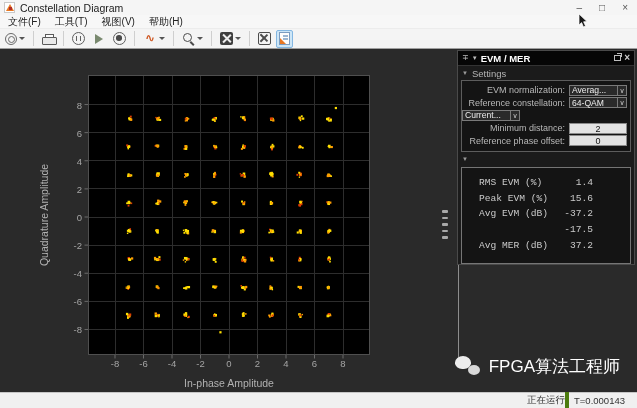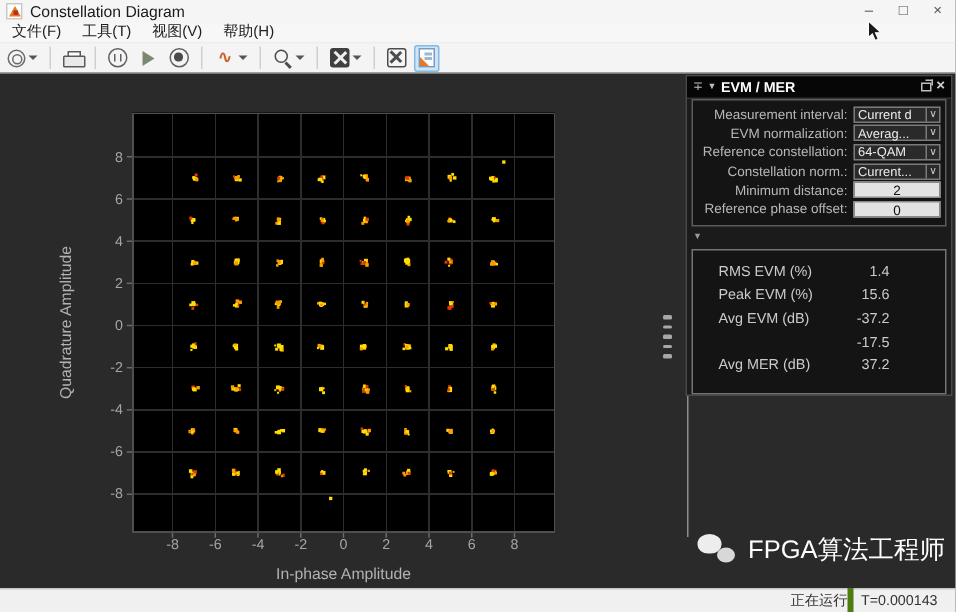--- a/index.html
+++ b/index.html
@@ -64,21 +64,21 @@
   .ylabel { position:absolute; left:44px; top:166px; width:0; height:0; }
   .ylabel span { position:absolute; transform:translate(-50%,-50%) rotate(-90deg); white-space:nowrap; color:#b2b2b2; font-size:10.5px; }
   .xlabel { position:absolute; left:229px; top:328px; transform:translateX(-50%); color:#b2b2b2; font-size:10.5px; white-space:nowrap; }
   .tick-x { position:absolute; width:24px; text-align:center; color:#a5a5a5; font-size:9.5px; top:309px; }
   .tick-y { position:absolute; width:22px; text-align:right; color:#a5a5a5; font-size:9.5px; left:60px; }
 
   .drag-handle { position:absolute; left:442px; top:161px; width:8px; display:flex; flex-direction:column; gap:4px; }
   .drag-handle i { display:block; width:6px; height:2.5px; background:#a8a8a8; border-radius:1px; }
   .splitter-line { position:absolute; left:458px; top:201px; width:1px; height:108px; background:#8d8d8d; }
 
-  .watermark { position:absolute; right:7px; top:306px; display:flex; align-items:center; gap:9px; color:#fefefe; font-size:17px; }
+  .watermark { position:absolute; right:17px; top:306px; display:flex; align-items:center; gap:9px; color:#fefefe; font-size:17px; }
   .wechat-icon { position:relative; width:25px; height:21px; }
   .wechat-icon::before { content:""; position:absolute; left:0; top:0; width:16px; height:13px; background:#ededed; border-radius:50% 50% 45% 45%; }
   .wechat-icon::after { content:""; position:absolute; right:0; bottom:2px; width:12px; height:10px; background:#d8d8d8; border-radius:50%; }
 
   
   .panel { position:absolute; left:457px; top:1px; width:178px; background:#1b1b1b; border:1px solid #4a4a4a; }
   .panel-header { height:15px; background:#060606; display:flex; align-items:center; padding:0 4px; gap:3px; border-bottom:1px solid #333; }
   .pin-icon { color:#bdbdbd; font-size:8px; line-height:8px; }
   .collapse-icon { color:#bdbdbd; font-size:6px; }
   .panel-title { color:#fff; font-weight:bold; font-size:9.5px; flex:1; }
@@ -87,21 +87,21 @@
   .close-panel-icon { color:#cfcfcf; font-size:10px; line-height:10px; font-weight:bold; }
   .section-title { height:14px; display:flex; align-items:center; gap:4px; color:#b4b4b4; font-size:9.5px; padding-left:4px; }
   .section-title .tri { font-size:6px; color:#9a9a9a; }
   .group-box { margin:0 3px; border:1px solid #5d5d5d; background:#141414; padding:3px 0 4px; }
   .set-row { display:flex; align-items:center; height:12.6px; }
   .set-label { flex:0 0 107px; text-align:right; color:#b8b8b8; font-size:9px; padding-right:4px; white-space:nowrap; }
   .dd { width:58px; height:11px; background:#2a2a2a; border:1px solid #7a7a7a; display:flex; align-items:center; }
   .dd-val { flex:1; color:#ececec; font-size:8.6px; padding-left:2px; white-space:nowrap; overflow:hidden; }
   .dd-chev { width:9px; text-align:center; color:#c9c9c9; font-size:7px; border-left:1px solid #7a7a7a; line-height:9px; }
   .num { width:58px; height:11px; background:#e3e3e3; border:1px solid #8a8a8a; color:#111; font-size:9px; text-align:center; line-height:10px; }
-  .metrics { margin-top:1px; border-color:#757575; padding:7px 0 10px; }
+  .metrics { margin-top:1px; border-color:#757575; padding:7px 0 10px;font-family:Liberation Mono, monospace; }
   .met-row { display:flex; height:15.6px; align-items:center; }
   .met-label { flex:0 0 96px; padding-left:17px; color:#cbcbcb; font-size:9.6px; white-space:nowrap; }
   .met-value { flex:1; text-align:right; padding-right:37px; color:#cbcbcb; font-size:9.6px; }
 
   
   .statusbar { height:16px; background:#f0f0f0; border-top:1px solid #c6c6c6; display:flex; align-items:center; font-size:9.5px; color:#333; }
   .status-left { padding-left:2px; flex:1;text-align:right; }
   .time-cell { border-left:4px solid #4d7c0f; height:100%; display:flex; align-items:center; padding:16px 5px; }
   .grip { width:7px; height:100%; }
 
@@ -759,44 +759,40 @@
     <div class="splitter-line"></div>
 
     <div class="panel">
       <div class="panel-header">
         <span class="pin-icon">∓</span>
         <span class="collapse-icon">▼</span>
         <span class="panel-title">EVM / MER</span>
         <span class="undock-icon"></span>
         <span class="close-panel-icon">×</span>
       </div>
+      <div class="section-title">
+        <span class="tri">▼</span>
+        <span>Settings</span>
+      </div>
       <div class="group-box" id="settings-rows">
-          <div class="set-row">
-            <span class="set-label">Measurement interval:</span>
-            <span class="dd">
-              <span class="dd-val">Current d</span>
-              <span class="dd-chev">∨</span>
-            </span>
-          </div>
           <div class="set-row">
             <span class="set-label">EVM normalization:</span>
             <span class="dd">
               <span class="dd-val">Averag...</span>
               <span class="dd-chev">∨</span>
             </span>
           </div>
           <div class="set-row">
             <span class="set-label">Reference constellation:</span>
             <span class="dd">
               <span class="dd-val">64-QAM</span>
               <span class="dd-chev">∨</span>
             </span>
           </div>
           <div class="set-row">
-            <span class="set-label">Constellation norm.:</span>
             <span class="dd">
               <span class="dd-val">Current...</span>
               <span class="dd-chev">∨</span>
             </span>
           </div>
           <div class="set-row">
             <span class="set-label">Minimum distance:</span>
             <span class="num">2</span>
           </div>
           <div class="set-row">

